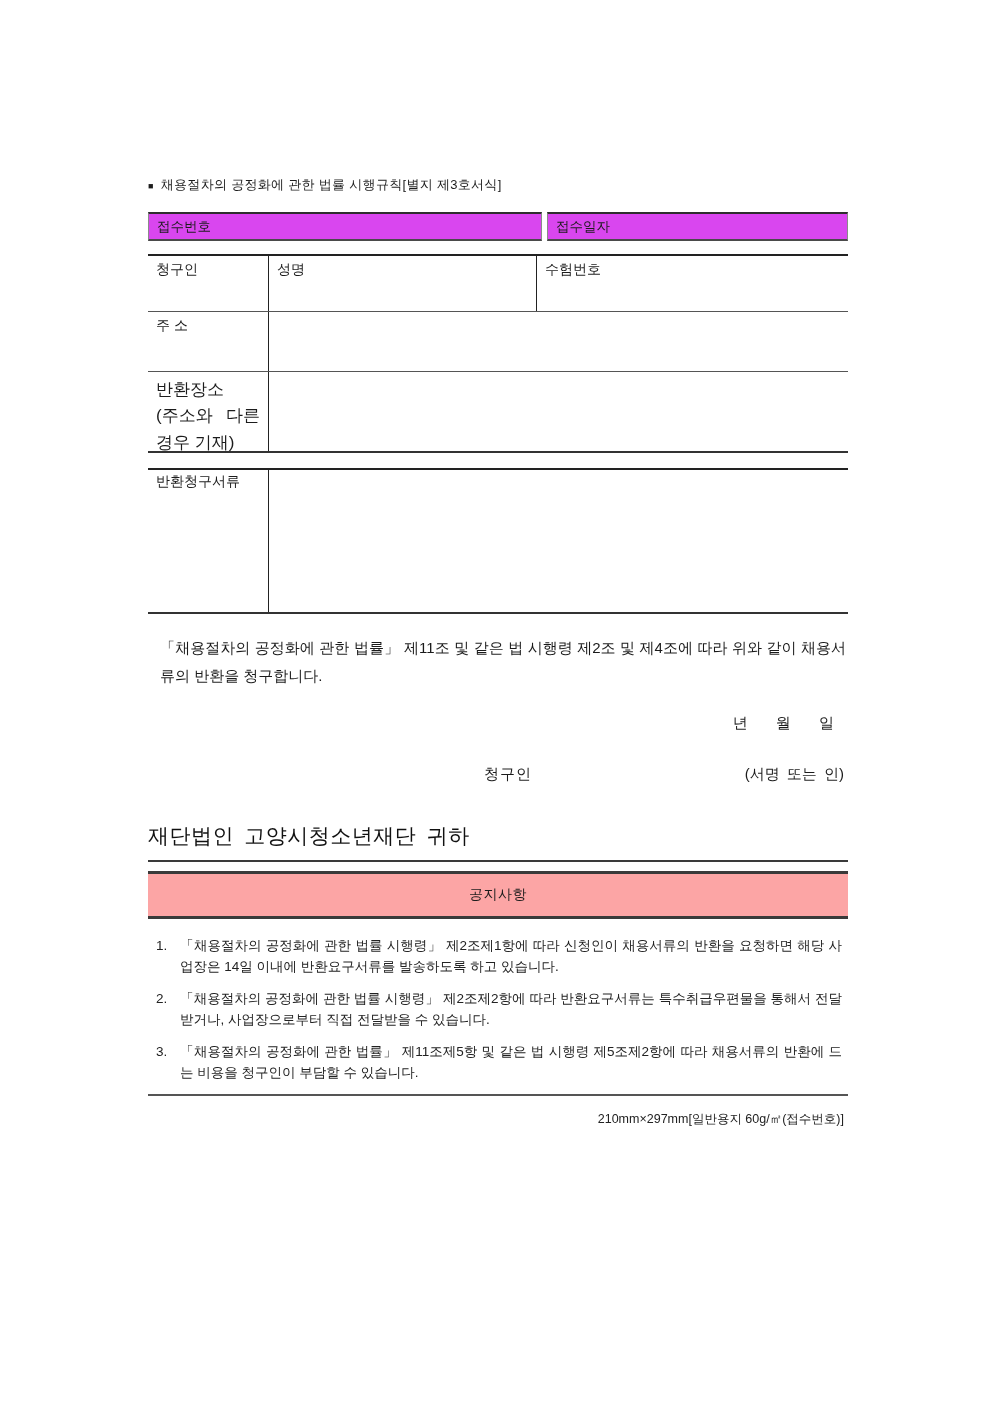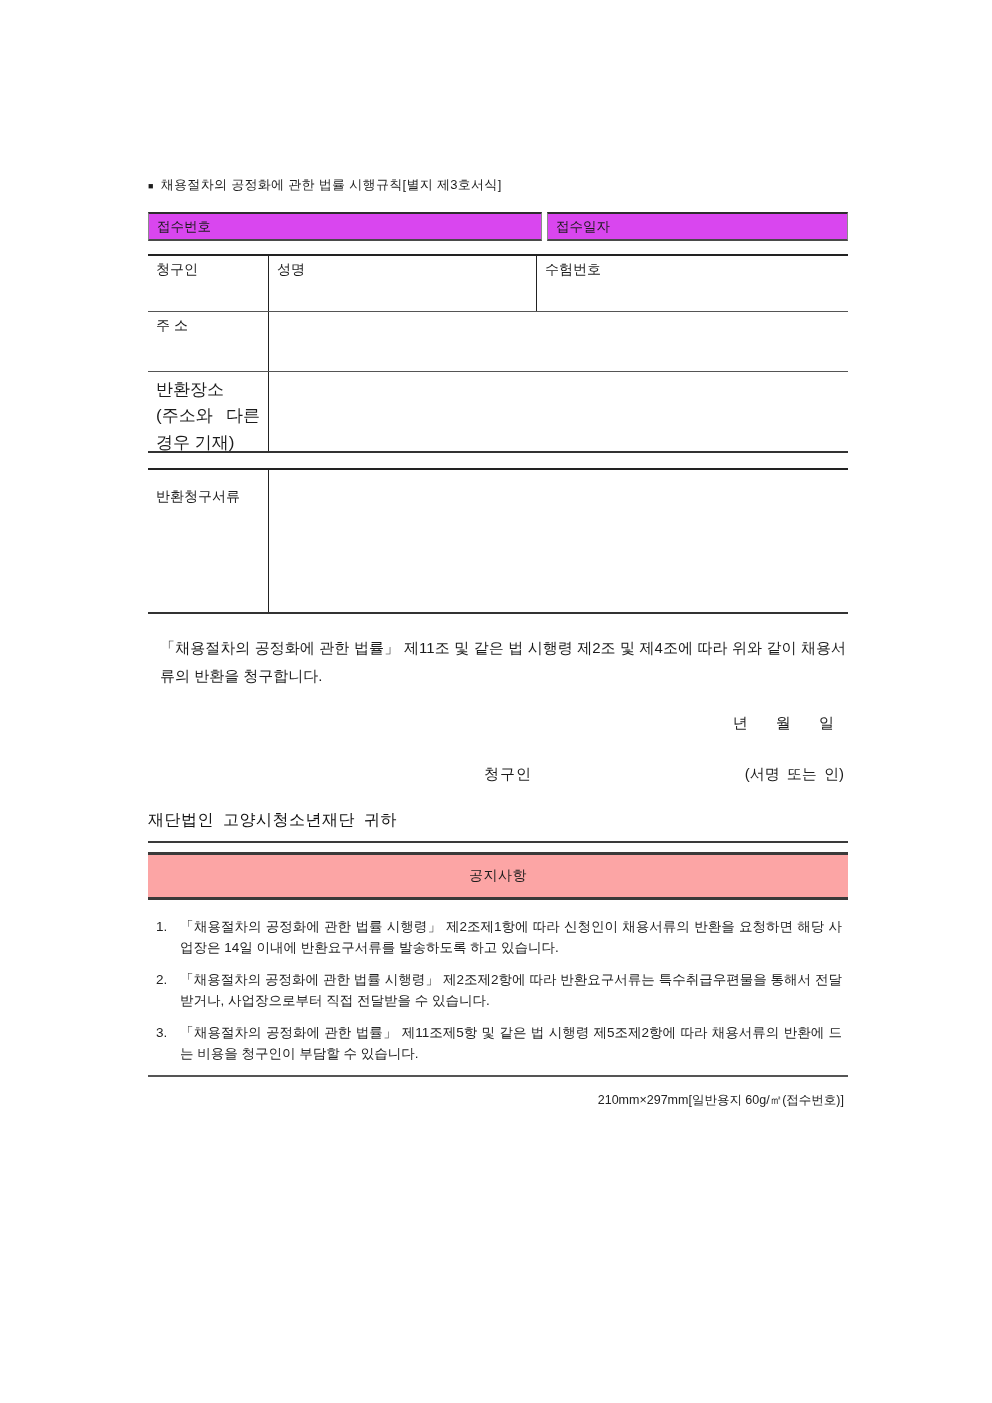--- a/index.html
+++ b/index.html
@@ -37,34 +37,34 @@
   .r-address .c1{width:121px;border-right:1.5px solid #222;}
   .r-address .c2{flex:1;}
   .r-place{height:81px;border-bottom:2px solid #333;}
   .r-place .c1{width:121px;border-right:1.5px solid #222;}
   .r-place .c2{flex:1;}
   .place-label div{font-size:17px;line-height:1.55;}
   .place-label .just{text-align:justify;text-align-last:justify;}
 
   .sectionC{margin-top:15px;border-top:2px solid #222;border-bottom:2px solid #333;
             height:146px;display:flex;box-sizing:border-box;}
-  .sectionC .c1{width:121px;border-right:1.5px solid #222;padding:18px 8px;font-size:14px;box-sizing:border-box;}
+  .sectionC .c1{width:121px;border-right:1.5px solid #222;padding:3px 8px;font-size:14px;box-sizing:border-box;}
   .sectionC .c2{flex:1;}
 
   
   .statement{margin-top:20px;padding-left:12px;padding-right:2px;font-size:15px;
              line-height:1.85;text-align:justify;word-break:break-all;color:#1a1a1a;}
 
   .date-line{margin-top:24px;text-align:right;padding-right:14px;font-size:15px;word-spacing:24px;}
 
   .sig-row{margin-top:32px;display:flex;font-size:15px;align-items:baseline;}
   .sig-row .claimant{margin-left:336px;letter-spacing:1px;}
   .sig-row .sign{margin-left:auto;padding-right:4px;word-spacing:3px;}
 
-  .addressee{margin-top:26px;font-size:16px;letter-spacing:.5px;word-spacing:4px;color:#111;}
+  .addressee{margin-top:38px;font-size:21px;letter-spacing:.5px;word-spacing:4px;color:#111;}
 
   .divider1{margin-top:10px;border-top:2.5px solid #3a3a3a;}
   .notice-bar{margin-top:9px;height:42px;background:#fca5a5;
               border-top:3px solid #3a3a3a;border-bottom:3px solid #3a3a3a;
               display:flex;align-items:center;justify-content:center;
               font-size:14px;letter-spacing:.5px;box-sizing:content-box;text-align:center;}
 
   .notice-list{margin-top:16px;padding:0 6px 0 8px;}
   .n-item{display:flex;margin-bottom:10px;font-size:13.5px;line-height:1.6;color:#222;}
   .n-item .no{width:24px;flex:none;}

